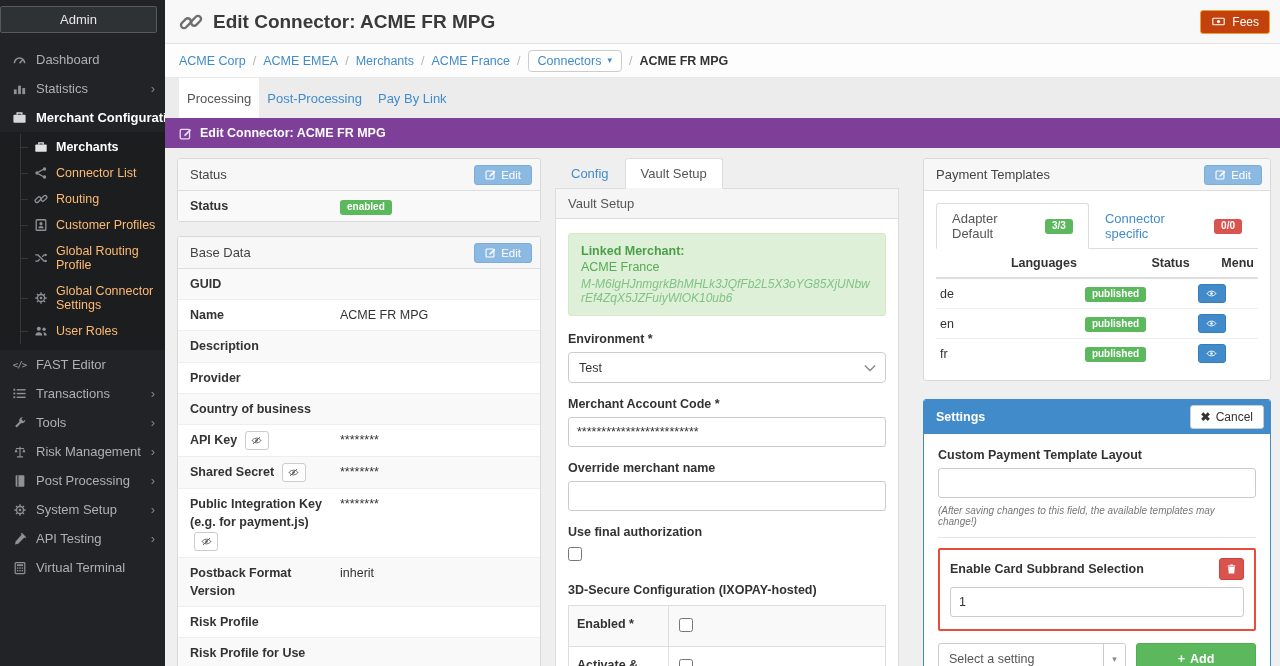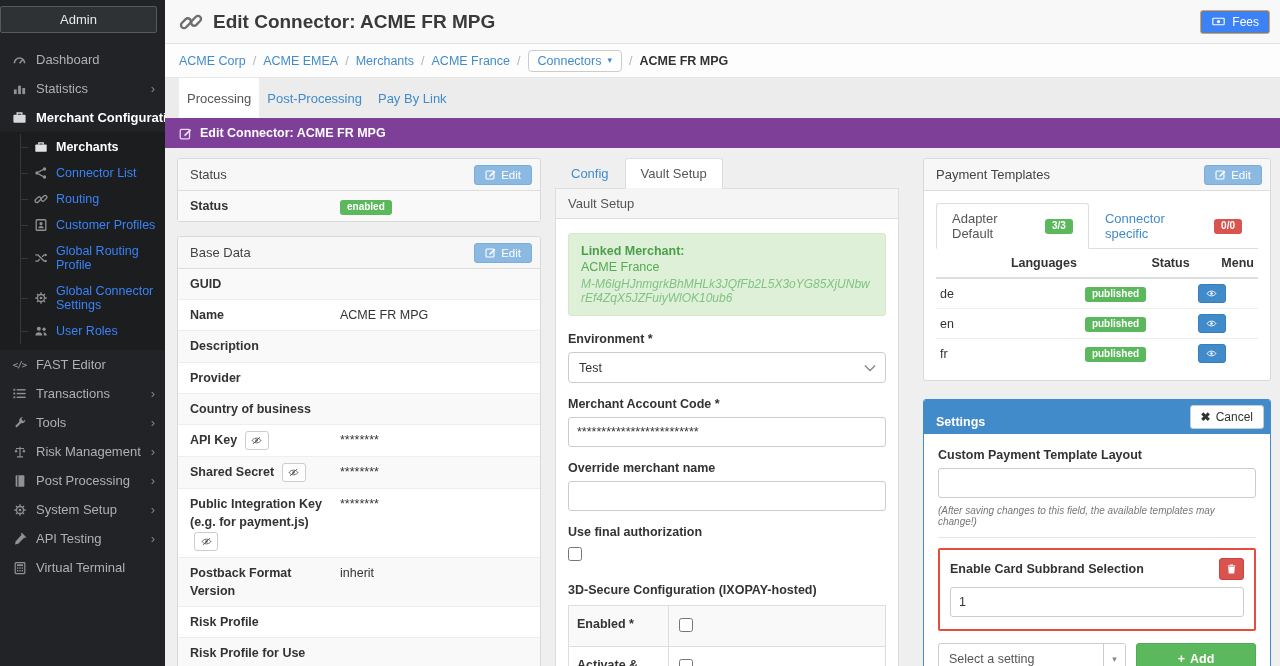--- a/index.html
+++ b/index.html
@@ -9,34 +9,34 @@
 
   
   .sidebar { width:165px; min-width:165px; background:#212326; color:#aeb0b3; height:666px; overflow:hidden; }
   .admin-btn { margin:6px 8px 12px 0; background:#2f3235; border:1px solid #56595d; color:#e8e8e8; text-align:center; padding:5px 0; font-size:13px; border-radius:2px; cursor:pointer; }
   .side-item { display:flex; align-items:center; gap:9px; padding:7px 10px 7px 12px; font-size:13px; cursor:pointer; white-space:nowrap; }
   .side-item .ic { width:15px; height:15px; flex:0 0 15px; color:#8f9194; display:inline-flex; align-items:center; justify-content:center; }
   .side-item .chev { margin-left:auto; color:#85878a; font-size:13px; }
   .side-item.open { color:#fff; font-weight:bold; }
   .side-item.open .ic { color:#d7d8da; }
   .submenu { background:#1b1d1f; padding:2px 0 6px 0; }
-  .sub-item { display:flex; align-items:center; gap:8px; padding:6px 8px 6px 34px; font-size:12.5px; color:#3b82f6; position:relative; cursor:pointer; }
+  .sub-item { display:flex; align-items:center; gap:8px; padding:6px 8px 6px 34px; font-size:12.5px; color:#fdba74; position:relative; cursor:pointer; }
   .sub-item .ic { width:14px; height:14px; flex:0 0 14px; color:#8f9194; display:inline-flex; }
   .sub-item::before { content:""; position:absolute; left:20px; top:0; bottom:0; border-left:1px solid #35383b; }
   .sub-item::after { content:""; position:absolute; left:20px; top:50%; width:8px; border-top:1px solid #35383b; }
   .sub-item.active { color:#fff; font-weight:bold; }
   .sub-item.active .ic { color:#e2e3e4; }
   .code-ic { font-family:"DejaVu Sans Mono",monospace; font-size:9px; font-weight:bold; letter-spacing:-1px; }
 
   
   .main { flex:1; display:flex; flex-direction:column; background:#efefef; min-width:0; }
   .titlebar { height:44px; background:#f8f8f8; border-bottom:1px solid #e3e3e3; display:flex; align-items:center; padding:0 10px 0 14px; }
   .title-ic { color:#6d6f71; margin-right:10px; display:inline-flex; }
   .page-title { font-size:19px; font-weight:bold; color:#3a3a3a; }
-  .fees-btn { margin-left:auto; background:#3b82f6; border:1px solid #eea236; color:#fff; font-size:12px; padding:4px 10px; border-radius:3px; display:inline-flex; align-items:center; gap:6px; cursor:pointer; }
+  .fees-btn { margin-left:auto; background:#c2410c; border:1px solid #eea236; color:#fff; font-size:12px; padding:4px 10px; border-radius:3px; display:inline-flex; align-items:center; gap:6px; cursor:pointer; }
   .crumbbar { height:34px; background:#fdfdfd; border-bottom:1px solid #e7e7e7; display:flex; align-items:center; padding:0 14px; gap:7px; font-size:12.5px; }
   .crumbbar a { color:#428bca; text-decoration:none; cursor:pointer; }
   .crumb-sep { color:#b5b5b5; }
   .crumb-drop { border:1px solid #ccc; background:#fff; border-radius:4px; padding:3px 9px; color:#428bca; font-size:12.5px; display:inline-flex; align-items:center; gap:6px; cursor:pointer; }
   .caret { font-size:9px; line-height:1; }
   .crumb-current { color:#333; font-weight:600; }
   .tabsrow { height:40px; background:#ececec; display:flex; align-items:stretch; padding:0 0 0 14px; }
   .tabsrow .tab { display:flex; align-items:center; padding:0 8px; font-size:13px; color:#428bca; cursor:pointer; }
   .tabsrow .tab.active { background:#fff; color:#555; }
   .purplebar { height:30px; background:#7d3f98; color:#fff; display:flex; align-items:center; gap:8px; padding:0 14px; font-size:12.5px; font-weight:bold; }
@@ -90,21 +90,21 @@
   
   .pt-body { padding:12px; }
   .pt-table { width:100%; border-collapse:collapse; margin-top:0; }
   .pt-table th { text-align:right; font-size:12.5px; padding:7px 4px; border-bottom:2px solid #ddd; }
   .pt-table td { font-size:12.5px; padding:5px 4px; border-bottom:1px solid #eee; }
   .pt-table tr:last-child td { border-bottom:none; }
   .view-btn { display:inline-flex; align-items:center; justify-content:center; width:28px; height:19px; background:#428bca; border:1px solid #357ebd; border-radius:3px; color:#fff; cursor:pointer; }
 
   
   .settings { border:1px solid #428bca; border-radius:3px; background:#fff; margin-top:18px; }
-  .settings-head { background:#428bca; color:#fff; font-size:12.5px; font-weight:bold; padding:5px 6px 5px 12px; display:flex; align-items:flex-end; border-radius:2px 2px 0 0; min-height:34px; }
+  .settings-head { background:#428bca; color:#fff; font-size:12.5px; font-weight:bold; padding:5px 6px 5px 12px; display:flex; align-items:center; border-radius:2px 2px 0 0; min-height:34px; }
   .btn-white { background:#fff; border:1px solid #ccc; border-radius:3px; color:#333; font-size:12px; padding:4px 10px; display:inline-flex; align-items:center; gap:5px; cursor:pointer; font-weight:normal; }
   .btn-white .x { font-weight:bold; font-size:12px; }
   .settings-body { padding:14px 14px 12px; }
   .note { font-style:italic; font-size:10px; color:#777; border-bottom:1px solid #e5e5e5; padding:7px 0 10px; }
   .hl-box { border:2px solid #e74c3c; border-radius:2px; margin-top:10px; padding:8px 10px 12px; }
   .hl-head { display:flex; align-items:center; margin-bottom:7px; }
   .hl-head .flabel { margin:0; }
   .trash-btn { margin-left:auto; width:25px; height:22px; background:#d9534f; border:1px solid #d43f3a; border-radius:3px; color:#fff; display:inline-flex; align-items:center; justify-content:center; cursor:pointer; }
   .add-row { display:flex; gap:10px; margin-top:12px; border-bottom:1px solid #e5e5e5; padding-bottom:12px; }
   .sel2 { flex:1; height:31px; border:1px solid #ccc; border-radius:3px; background:#fff; display:flex; align-items:center; font-size:12.5px; color:#555; cursor:pointer; overflow:hidden; }

